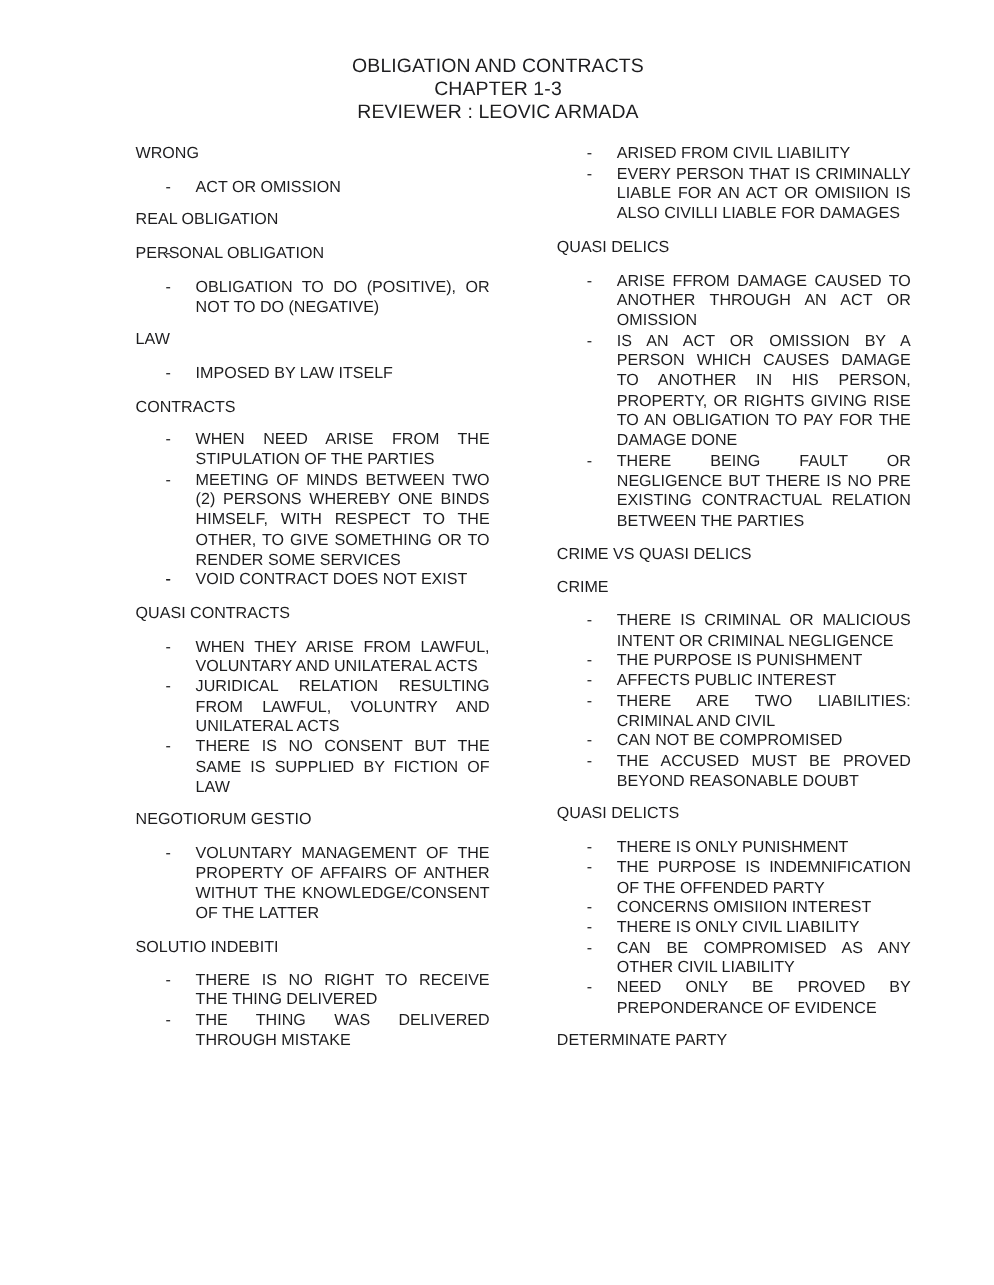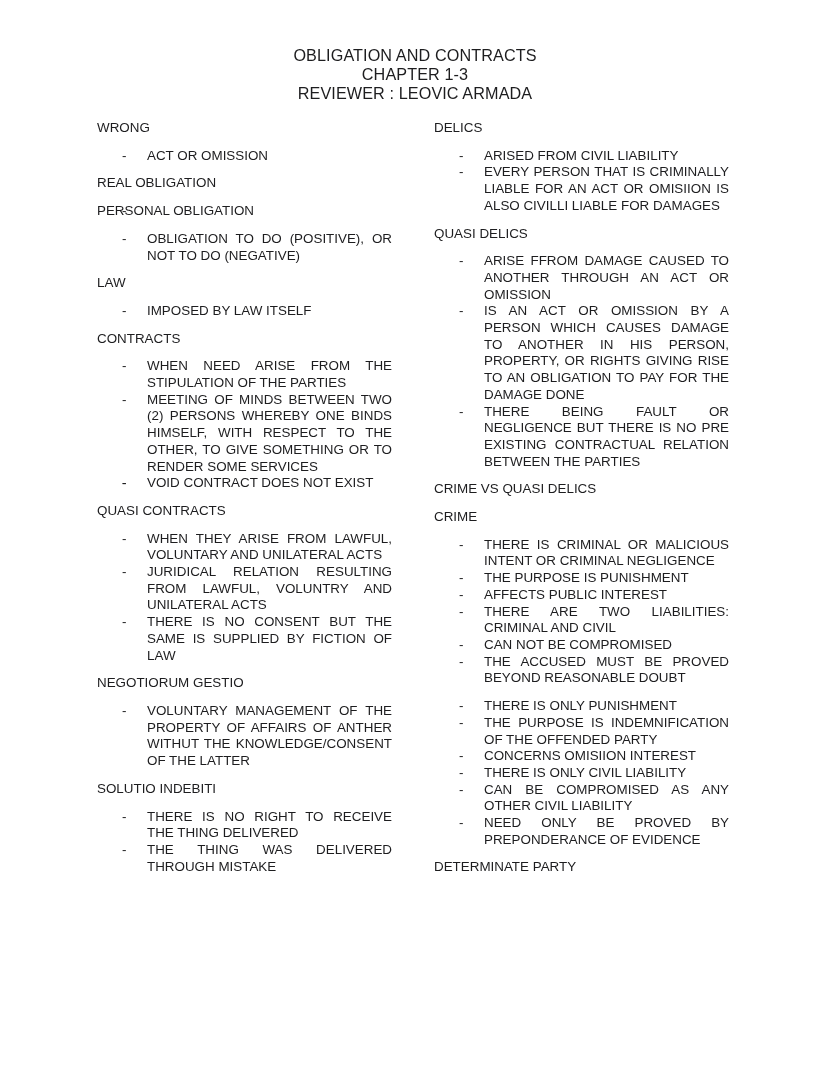--- a/index.html
+++ b/index.html
@@ -15,22 +15,23 @@
     overflow: hidden;
   }
   .title-block {
     text-align: center;
     font-size: 16.2px;
     line-height: 19px;
     letter-spacing: 0.1px;
   }
   .columns {
     display: flex;
-    gap: 42px;
+    gap: 56px;
     margin-top: 17px;
+    margin-left: 16px;
   }
   .col {
     width: 295px;
     flex: 0 0 295px;
     font-size: 13.4px;
     line-height: 16.7px;
   }
   .heading {
     margin: 0 0 11px 0;
     white-space: nowrap;
@@ -157,21 +158,20 @@
             </li>
             <li class="bullet">
               <span class="dash">-</span>
               <span class="btext">THE THING WAS DELIVERED THROUGH MISTAKE</span>
             </li>
           </ul>
         </section>
       </div>
     <div class="col" id="col-right">
         <section class="section">
-          <div class="heading">DELICS</div>
           <ul class="bullets">
             <li class="bullet">
               <span class="dash">-</span>
               <span class="btext">ARISED FROM CIVIL LIABILITY</span>
             </li>
             <li class="bullet">
               <span class="dash">-</span>
               <span class="btext">EVERY PERSON THAT IS CRIMINALLY LIABLE FOR AN ACT OR OMISIION IS ALSO CIVILLI LIABLE FOR DAMAGES</span>
             </li>
           </ul>
@@ -219,20 +219,21 @@
               <span class="dash">-</span>
               <span class="btext">CAN NOT BE COMPROMISED</span>
             </li>
             <li class="bullet">
               <span class="dash">-</span>
               <span class="btext">THE ACCUSED MUST BE PROVED BEYOND REASONABLE DOUBT</span>
             </li>
           </ul>
         </section>
         <section class="section">
+          <div class="heading">QUASI DELICTS</div>
           <ul class="bullets">
             <li class="bullet">
               <span class="dash">-</span>
               <span class="btext">THERE IS ONLY PUNISHMENT</span>
             </li>
             <li class="bullet">
               <span class="dash">-</span>
               <span class="btext">THE PURPOSE IS INDEMNIFICATION OF THE OFFENDED PARTY</span>
             </li>
             <li class="bullet">

